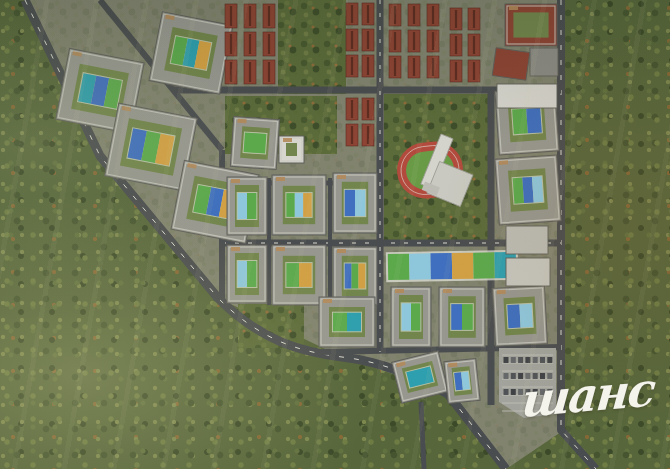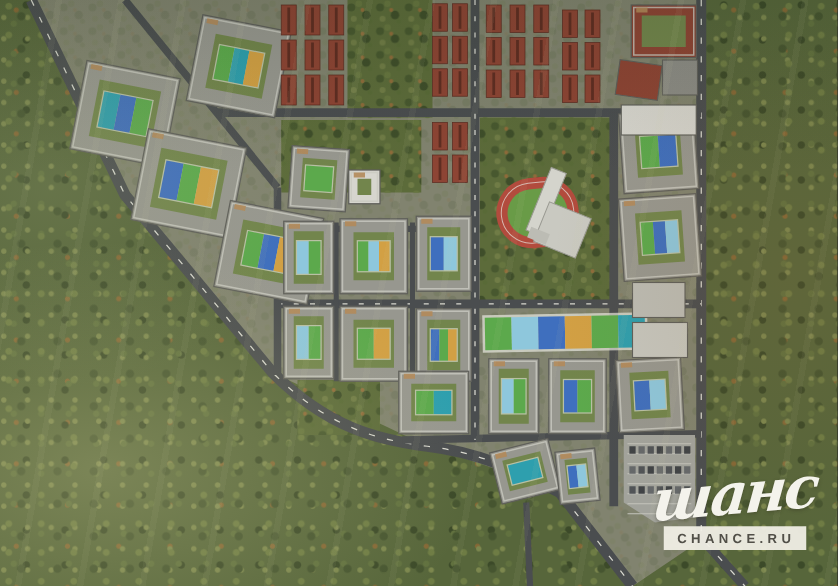--- a/index.html
+++ b/index.html
@@ -509,15 +509,14 @@
         <rect x="472.9" y="36" width="2.2" height="18" fill="#5f2d22"></rect>
         <rect x="468" y="60" width="12" height="22" fill="#8d4434" stroke="#5f2d22" stroke-width="0.6"></rect>
         <rect x="472.9" y="62" width="2.2" height="18" fill="#5f2d22"></rect>
       </g>
     </svg>
 
   <div class="tone"></div>
 
   <div class="watermark">
     <div class="wm-script">шанс</div>
-    <div class="wm-box">CHANCE.RU</div>
   </div>
 </div>
 
 </body></html>

